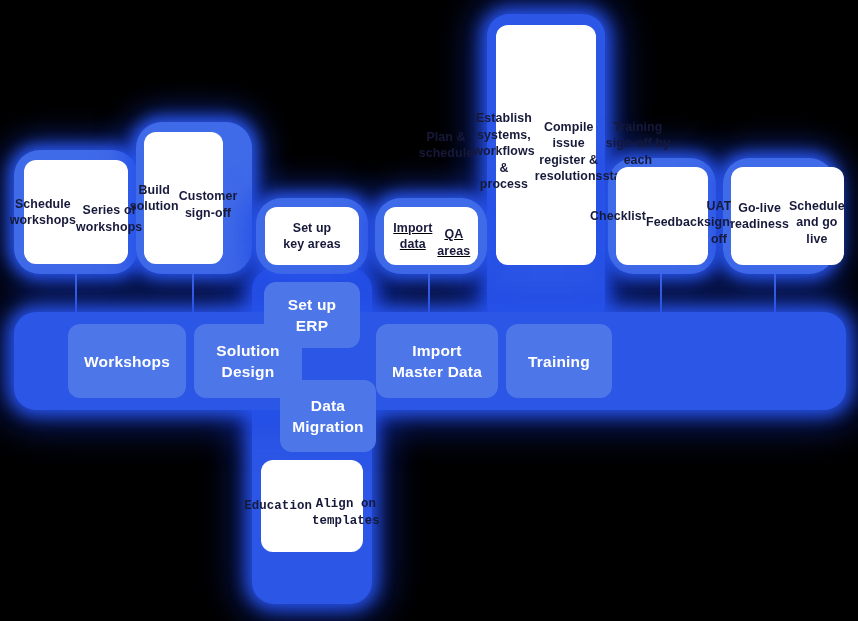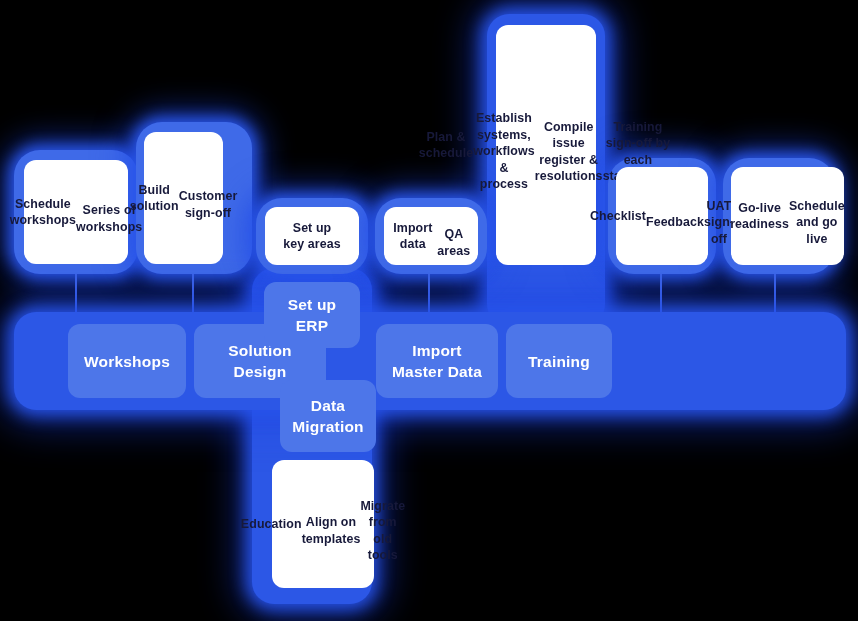--- a/index.html
+++ b/index.html
@@ -117,21 +117,21 @@
   <div class="stem" style="left:192px; top:274px; height:40px;"></div>
   <div class="stem" style="left:428px; top:274px; height:40px;"></div>
   <div class="stem" style="left:545px; top:326px; height:28px;"></div>
   <div class="stem" style="left:660px; top:274px; height:40px;"></div>
   <div class="stem" style="left:774px; top:274px; height:40px;"></div>
 
   <div id="band">
     <div class="bandcell" style="left:54px;  top:12px; width:118px; height:74px;">
         <span>Workshops</span>
       </div>
-    <div class="bandcell" style="left:180px; top:12px; width:132px; height:74px;">
+    <div class="bandcell" style="left:180px; top:12px; width:108px; height:74px;">
         <span>Solution<br>Design</span>
       </div>
     <div class="bandcell" style="left:362px; top:12px; width:122px; height:74px;align-items:center;">
         <span>Import<br>Master Data</span>
       </div>
     <div class="bandcell" style="left:492px; top:12px; width:106px; height:74px;">
         <span>Training</span>
       </div>
   </div>
 
@@ -149,21 +149,21 @@
 
   <div class="card tight" style="left:144px; top:132px; width:79px; height:132px;">
     <div class="grp">Build solution</div>
     <div class="grp">Customer<br>sign-off</div>
   </div>
 
   <div class="card" style="left:265px; top:207px; width:94px; height:58px;">
     <div class="grp">Set up<br>key areas</div>
   </div>
 
-  <div class="card" style="left:384px; top:207px; width:94px; height:58px;">
+  <div class="card" style="left:384px; top:207px; width:94px; height:58px;text-decoration:underline;">
     <div class="grp">Import data</div>
     <div class="grp">QA areas</div>
   </div>
 
   <div class="card tight" style="left:496px; top:25px; width:100px; height:240px;">
     <div class="grp">Plan &amp;<br>schedule</div>
     <div class="grp">Establish systems,<br>workflows &amp;<br>process</div>
     <div class="grp">Compile issue<br>register &amp;<br>resolutions</div>
     <div class="grp">Training<br>sign-off by<br>each stakeholder</div>
   </div>
@@ -172,24 +172,23 @@
     <div class="grp">Checklist</div>
     <div class="grp">Feedback</div>
     <div class="grp">UAT sign-off</div>
   </div>
 
   <div class="card" style="left:731px; top:167px; width:113px; height:98px;">
     <div class="grp">Go-live<br>readiness</div>
     <div class="grp">Schedule<br>and go live</div>
   </div>
 
-  <div class="card tight" style="left:272px; top:460px; width:102px; height:128px;">
+  <div class="card tight" style="left:261px; top:460px; width:102px; height:92px;font-family:Liberation Mono, monospace;">
     <div class="grp">Education</div>
     <div class="grp">Align on<br>templates</div>
-    <div class="grp">Migrate from<br>old tools</div>
   </div>
 
   <svg id="grain">
     <defs>
       <filter id="n">
         <feTurbulence type="fractalNoise" baseFrequency="0.9" numOctaves="3" stitchTiles="stitch"></feTurbulence>
         <feColorMatrix type="saturate" values="3"></feColorMatrix>
       </filter>
       <mask id="m">
         <rect x="14" y="312" width="832" height="98" rx="22" fill="#fff" filter="url(#bl)"></rect>

